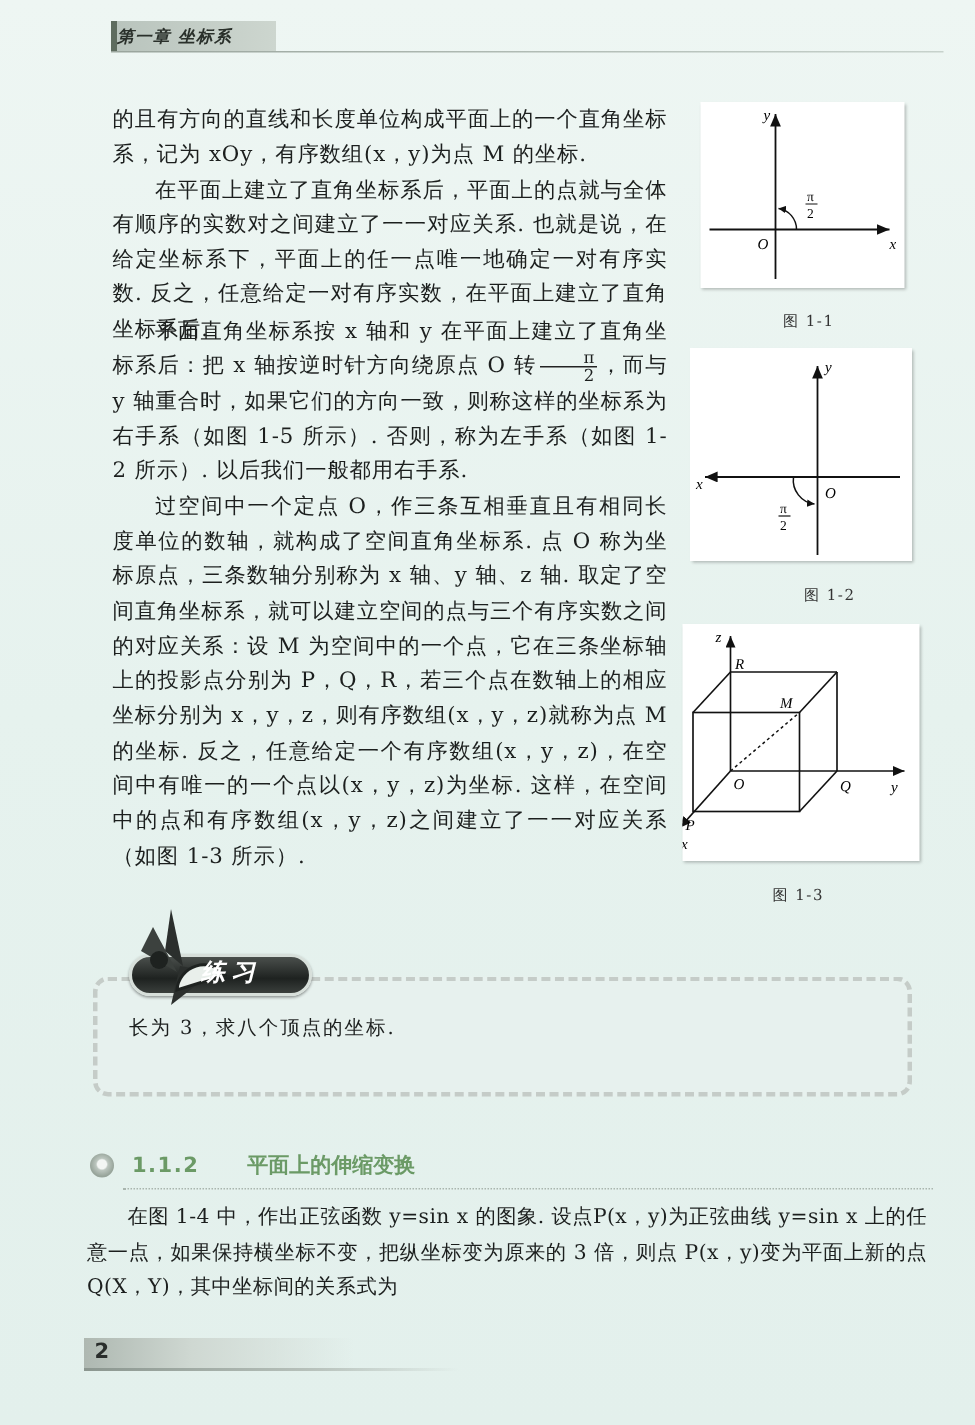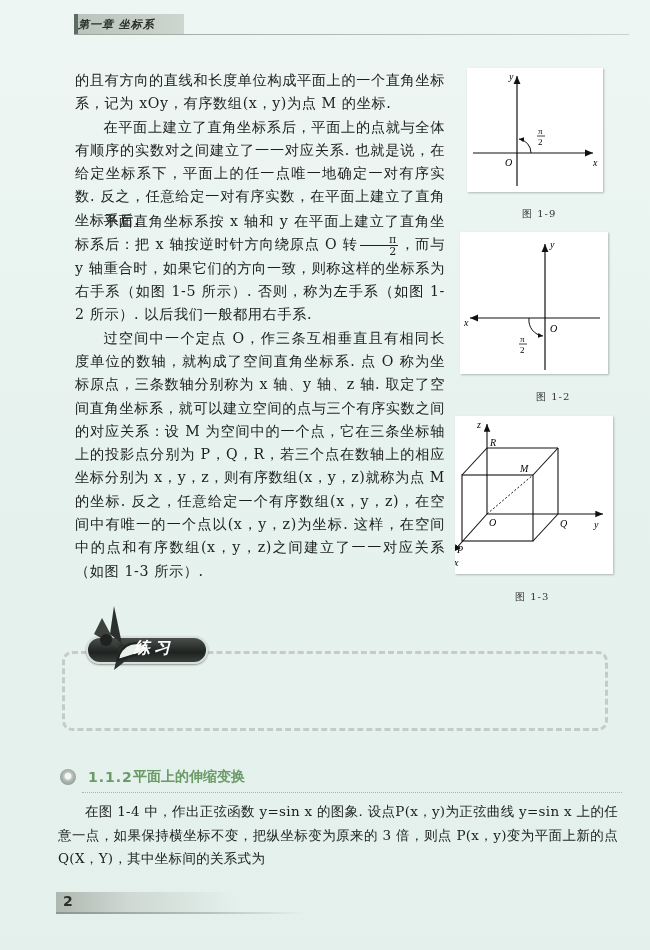--- a/index.html
+++ b/index.html
@@ -69,21 +69,21 @@
   }
   
   .section-heading {
     position: absolute; left: 60px; top: 768px; display: flex; align-items: center;
     font-family: "DejaVu Sans", sans-serif; font-weight: bold; font-size: 14px; color: #6b9a66;
   }
   .section-bullet {
     width: 16px; height: 16px; border-radius: 50%; margin-right: 12px;
     background: radial-gradient(circle at 50% 45%, #f3f6f4 0 3px, #bcc6bf 4px, #97a49a 8px);
   }
-  .section-number { margin-right: 0; letter-spacing: 1px; text-align: center; }
+  .section-number { margin-right: 32px; letter-spacing: 1px; text-align: center; }
   .section-rule {
     position: absolute; left: 82px; top: 792px; width: 540px; height: 0;
     border-top: 1px dotted #a9b5ae;
   }
   .bottom-text {
     position: absolute; left: 58px; top: 800px; width: 560px;
     font-size: 13.5px; line-height: 23.6px; letter-spacing: 0.3px; text-align: justify;
   }
   .bottom-text p { margin: 0; }
   
@@ -136,21 +136,21 @@
     <line x1="50" y1="118" x2="50" y2="8" stroke="#111" stroke-width="1.2" marker-end="url(#arr)"></line>
     <path d="M64,85 A14,14 0 0 0 52,71" fill="none" stroke="#111" stroke-width="1" marker-end="url(#arrs)"></path>
     <text x="42" y="12" font-size="10">y</text>
     <text x="126" y="98" font-size="10">x</text>
     <text x="38" y="98" font-size="10">O</text>
     <text x="71" y="66" font-size="9" style="font-style:normal">π</text>
     <line x1="70" y1="68" x2="78" y2="68" stroke="#111" stroke-width="0.8"></line>
     <text x="71" y="77" font-size="9" style="font-style:normal">2</text>
   </svg>
 </div>
-<div class="fig-caption" style="left:522px; top:207px;">图 1-9</div>
+<div class="fig-caption" style="left:522px; top:207px;">图 1-1</div>
 
 <div class="figure" style="left:460px; top:232px; width:148px; height:142px;">
   <svg width="148" height="142" viewBox="0 0 148 142">
     <line x1="140" y1="86" x2="10" y2="86" stroke="#111" stroke-width="1.2" marker-end="url(#arr)"></line>
     <line x1="85" y1="138" x2="85" y2="12" stroke="#111" stroke-width="1.2" marker-end="url(#arr)"></line>
     <path d="M69,86 A16,16 0 0 0 83,104" fill="none" stroke="#111" stroke-width="1" marker-end="url(#arrs)"></path>
     <text x="90" y="16" font-size="10">y</text>
     <text x="4" y="94" font-size="10">x</text>
     <text x="90" y="100" font-size="10">O</text>
     <text x="60" y="110" font-size="9" style="font-style:normal">π</text>
@@ -193,20 +193,21 @@
 <div class="exercise-badge"></div>
 <svg style="position:absolute; left:84px; top:604px;" width="70" height="70" viewBox="0 0 70 70">
   <path d="M30,2 L38,40 L26,30 Z" fill="#2b2f2d"></path>
   <path d="M18,14 L34,44 L10,30 Z" fill="#3c413e"></path>
   <circle cx="22" cy="36" r="6" fill="#1e2220"></circle>
   <path d="M30,66 L36,40 L58,44 Z" fill="#2b2f2d"></path>
   <path d="M34,56 A18,18 0 0 1 66,46 L34,56 Z" fill="#e9efeb" stroke="#1e2220" stroke-width="2"></path>
 </svg>
 <div class="exercise-badge-label">练习</div>
 <div class="exercise-text">
+  <p>长为 3，求八个顶点的坐标.</p>
 </div>
 
 <div class="section-heading">
   <span class="section-bullet"></span>
   <span class="section-number">1.1.2</span>
   <span>平面上的伸缩变换</span>
 </div>
 <div class="section-rule"></div>
 
 <div class="bottom-text">

